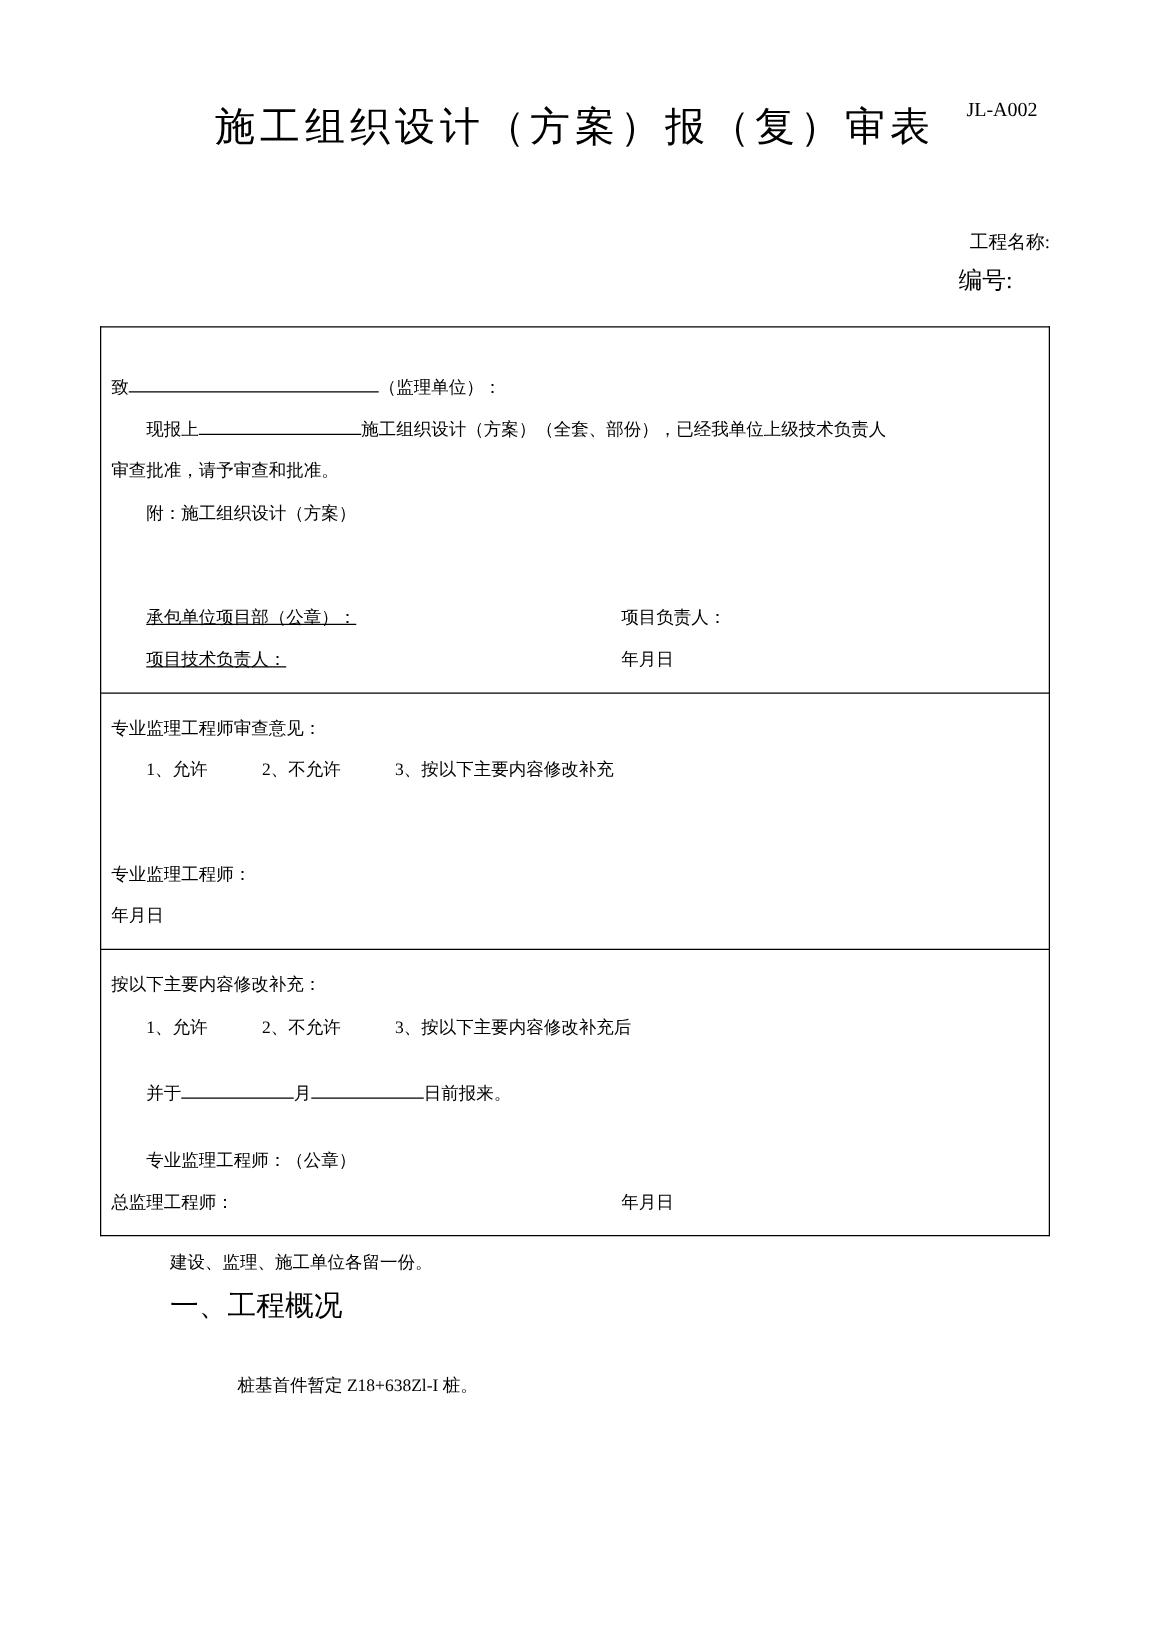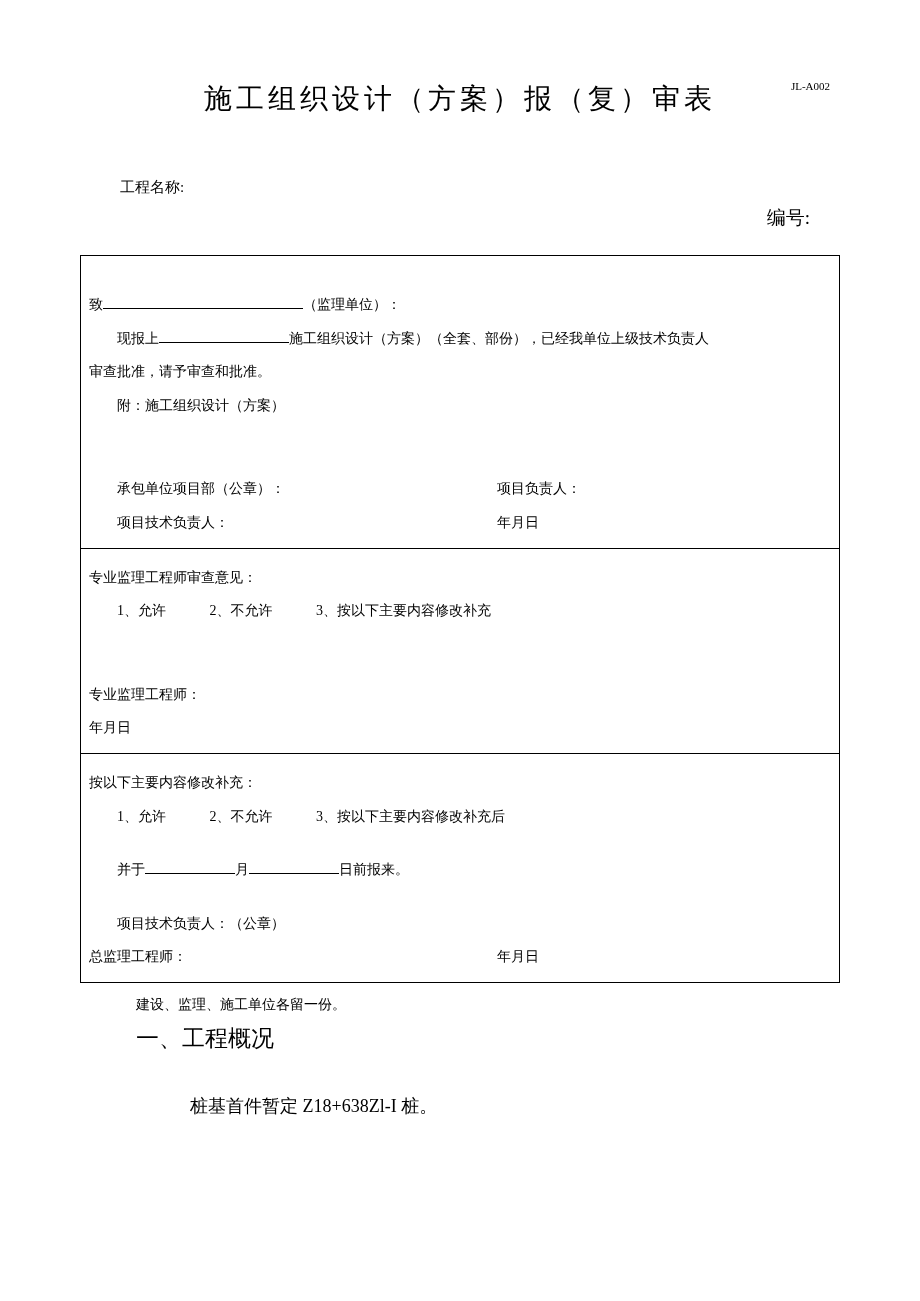--- a/index.html
+++ b/index.html
@@ -17,34 +17,35 @@
       position: relative;
     }
     .header-row {
       display: flex;
       align-items: baseline;
       justify-content: center;
       position: relative;
       margin-bottom: 60px;
     }
     .main-title {
-      font-size: 28px;
+      font-size: 32px;
       letter-spacing: 4px;
       text-align: center;
     }
     .form-code {
       position: absolute;
       right: 10px;
-      font-size: 11px;
+      font-size: 16px;
       font-family: "Times New Roman", serif;
     }
     .project-name-row {
       font-size: 15px;
       margin-bottom: 8px;
       margin-left: 40px;
+      text-align: right;
     }
     .serial-row {
       text-align: right;
       font-size: 19px;
       margin-bottom: 2px;
       padding-right: 30px;
     }
     .form-table {
       border-collapse: collapse;
       width: 100%;
@@ -83,20 +84,21 @@
       min-width: 130px;
       height: 1em;
       vertical-align: baseline;
     }
     .two-col {
       display: flex;
     }
     .two-col > div:first-child {
       flex: 0 0 55%;
       padding-left: 2em;
+      text-decoration: underline;
     }
     .two-col > div:last-child {
       flex: 1;
     }
     .options-row {
       padding-left: 2em;
     }
     .options-row span {
       margin-right: 40px;
     }
@@ -119,21 +121,21 @@
     }
     .note-line2 {
       text-indent: 4em;
     }
     .section-heading {
       font-size: 23px;
       margin-top: 4px;
       margin-left: 56px;
     }
     .body-text {
-      font-size: 18px;
+      font-size: 14px;
       margin-top: 40px;
       margin-left: 110px;
     }
     .spacer-sm { height: 20px; }
     .spacer-md { height: 50px; }
   </style>
 </head>
 <body>
 
 <div class="header-row">
@@ -192,21 +194,21 @@
         <div class="options-row">
           <span>1、允许</span>
           <span>2、不允许</span>
           <span>3、按以下主要内容修改补充后</span>
         </div>
         <div class="spacer-sm"></div>
         <div class="indent">
           <span>并于</span><span class="underline-short"></span><span>月</span><span class="underline-short"></span><span>日前报来。</span>
         </div>
         <div class="spacer-sm"></div>
-        <div class="indent">项目技术负责人：（公章）</div>
+        <div class="indent">专业监理工程师：（公章）</div>
         <div class="bottom-row">
           <div>总监理工程师：</div>
           <div>年月日</div>
         </div>
       </div>
     </td>
   </tr>
 </tbody>
   </table>
 

